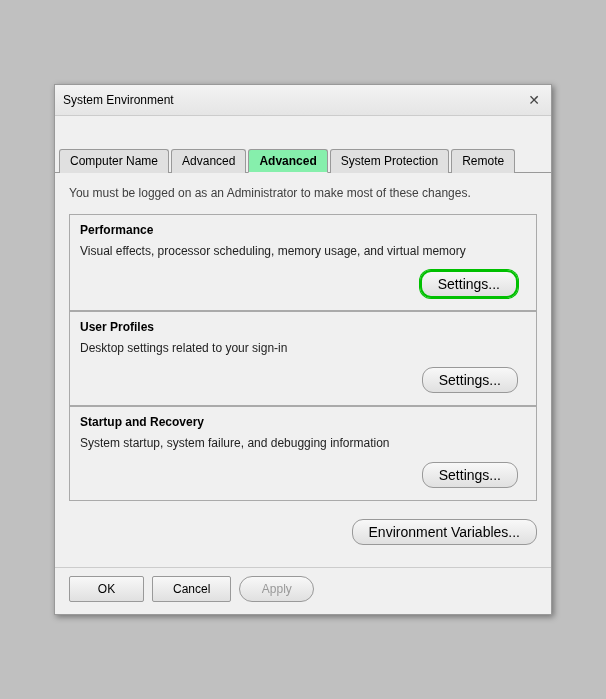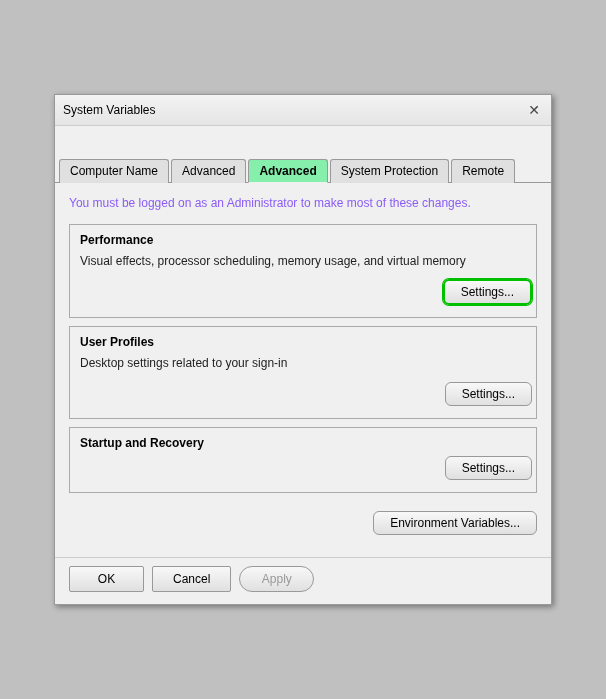--- a/index.html
+++ b/index.html
@@ -82,29 +82,29 @@
     }
 
     
     .content {
       padding: 12px 14px;
       background: #f0f0f0;
     }
 
     .admin-notice {
       font-size: 12px;
-      color: #8b5cf6;
+      color: #404040;
       margin-bottom: 12px;
       line-height: 1.4;
     }
 
     .section-box {
       border: 1px solid #aaa;
-      padding: 8px 4px 12px 10px;
-      margin-bottom: 8px;
+      padding: 8px 18px 12px 10px;
+      margin-bottom: 0;
       background: #f0f0f0;
     }
 
     .section-title {
       font-size: 12px;
       font-weight: 600;
       margin-bottom: 6px;
       color: #000;
     }
 
@@ -115,24 +115,24 @@
       line-height: 1.4;
     }
 
     .section-btn-row {
       display: flex;
       justify-content: flex-end;
     }
 
     .btn {
       padding: 4px 16px;
-      font-size: 12px;
+      font-size: 14px;
       background: linear-gradient(to bottom, #f8f8f8, #e0e0e0);
       border: 1px solid #999;
-      border-radius: 6px;
+      border-radius: 11px;
       cursor: pointer;
       color: #000;
       min-width: 80px;
       text-align: center;
     }
 
     .btn-highlighted {
       border: 2px solid #00c000;
       box-shadow: 0 0 0 1px #00c000;
     }
@@ -168,21 +168,21 @@
       cursor: default;
       border-radius: 13px;
     }
   </style>
 </head>
 <body>
 
 <div class="window">
 
   <div class="title-bar">
-    <span class="title-bar-text">System Variables</span>
+    <span class="title-bar-text">System Environment</span>
     <button class="title-bar-close">✕</button>
   </div>
 
   <div class="tabs">
     <div class="tab">Computer Name</div>
     <div class="tab">Advanced</div>
     <div class="tab active">Advanced</div>
     <div class="tab">System Protection</div>
     <div class="tab">Remote</div>
   </div>
@@ -201,20 +201,21 @@
     <div class="section-box">
       <div class="section-title">User Profiles</div>
       <div class="section-desc">Desktop settings related to your sign-in</div>
       <div class="section-btn-row">
         <button class="btn">Settings...</button>
       </div>
     </div>
 
     <div class="section-box">
       <div class="section-title">Startup and Recovery</div>
+      <div class="section-desc">System startup, system failure, and debugging information</div>
       <div class="section-btn-row">
         <button class="btn">Settings...</button>
       </div>
     </div>
 
     <div class="env-btn-row">
       <button class="btn">Environment Variables...</button>
     </div>
   </div>
 

